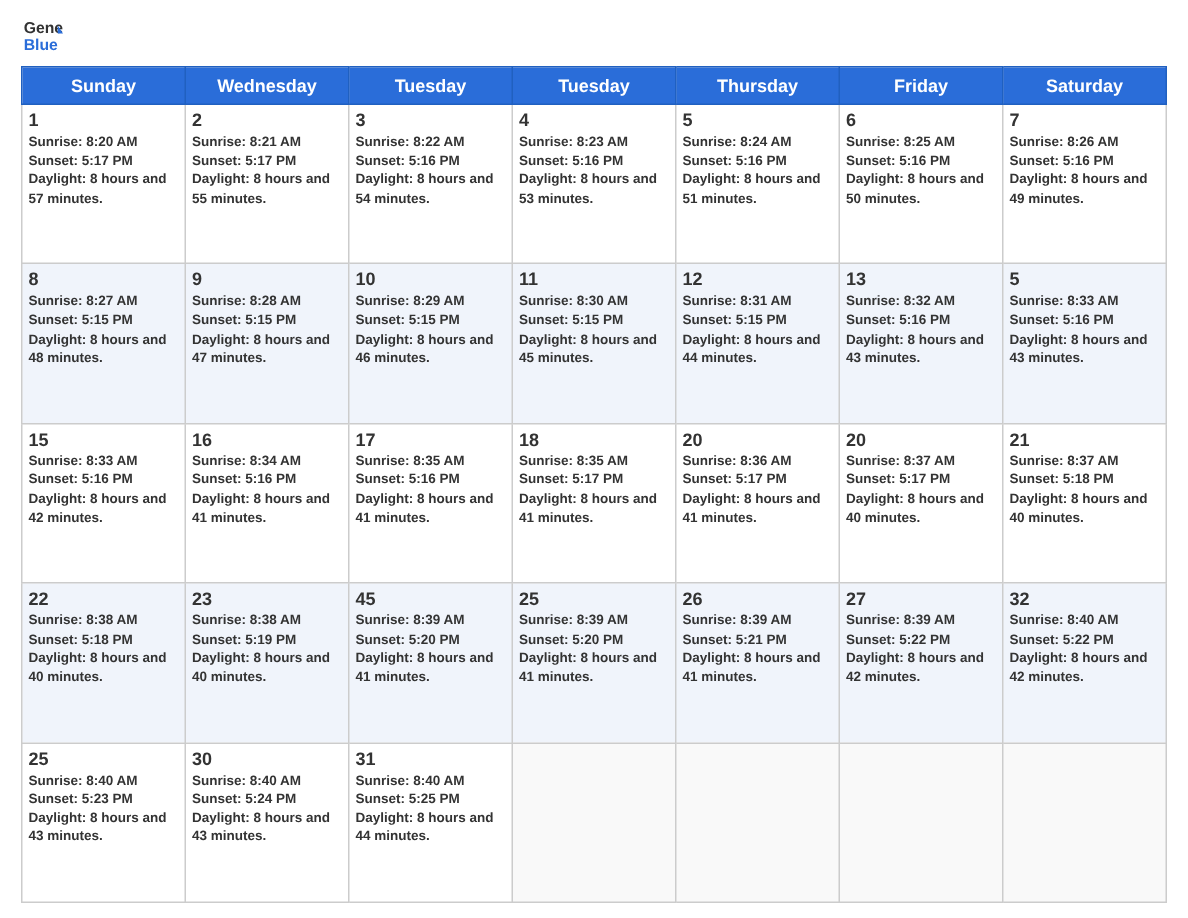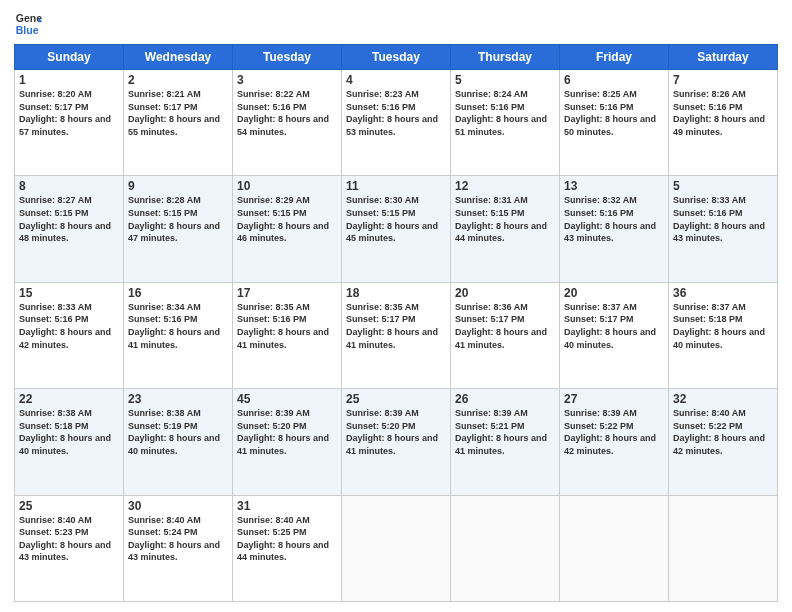--- a/index.html
+++ b/index.html
@@ -209,21 +209,21 @@
           </td>
           <td>
             <span class="day-num">20</span>
 <div class="day-info">Sunrise: 8:36 AM<br>Sunset: 5:17 PM<br>Daylight: 8 hours and 41 minutes.</div>
           </td>
           <td>
             <span class="day-num">20</span>
 <div class="day-info">Sunrise: 8:37 AM<br>Sunset: 5:17 PM<br>Daylight: 8 hours and 40 minutes.</div>
           </td>
           <td>
-            <span class="day-num">36</span>
+            <span class="day-num">21</span>
 <div class="day-info">Sunrise: 8:37 AM<br>Sunset: 5:18 PM<br>Daylight: 8 hours and 40 minutes.</div>
           </td>
         </tr>
         <tr>
           <td>
             <span class="day-num">22</span>
 <div class="day-info">Sunrise: 8:38 AM<br>Sunset: 5:18 PM<br>Daylight: 8 hours and 40 minutes.</div>
           </td>
           <td>
             <span class="day-num">23</span>

